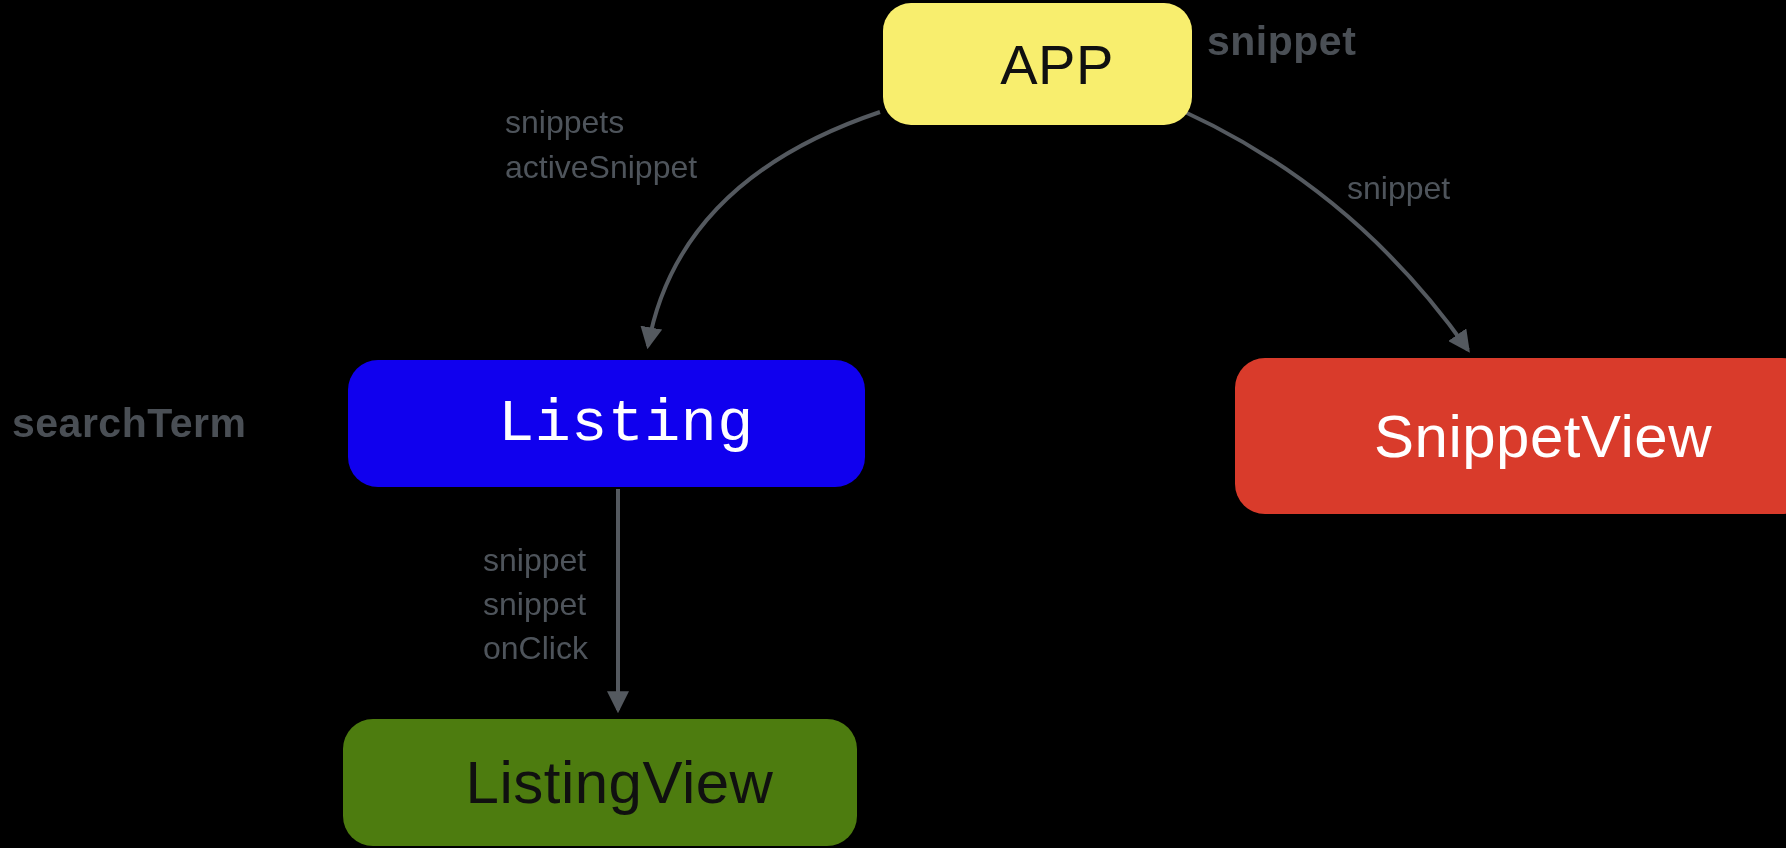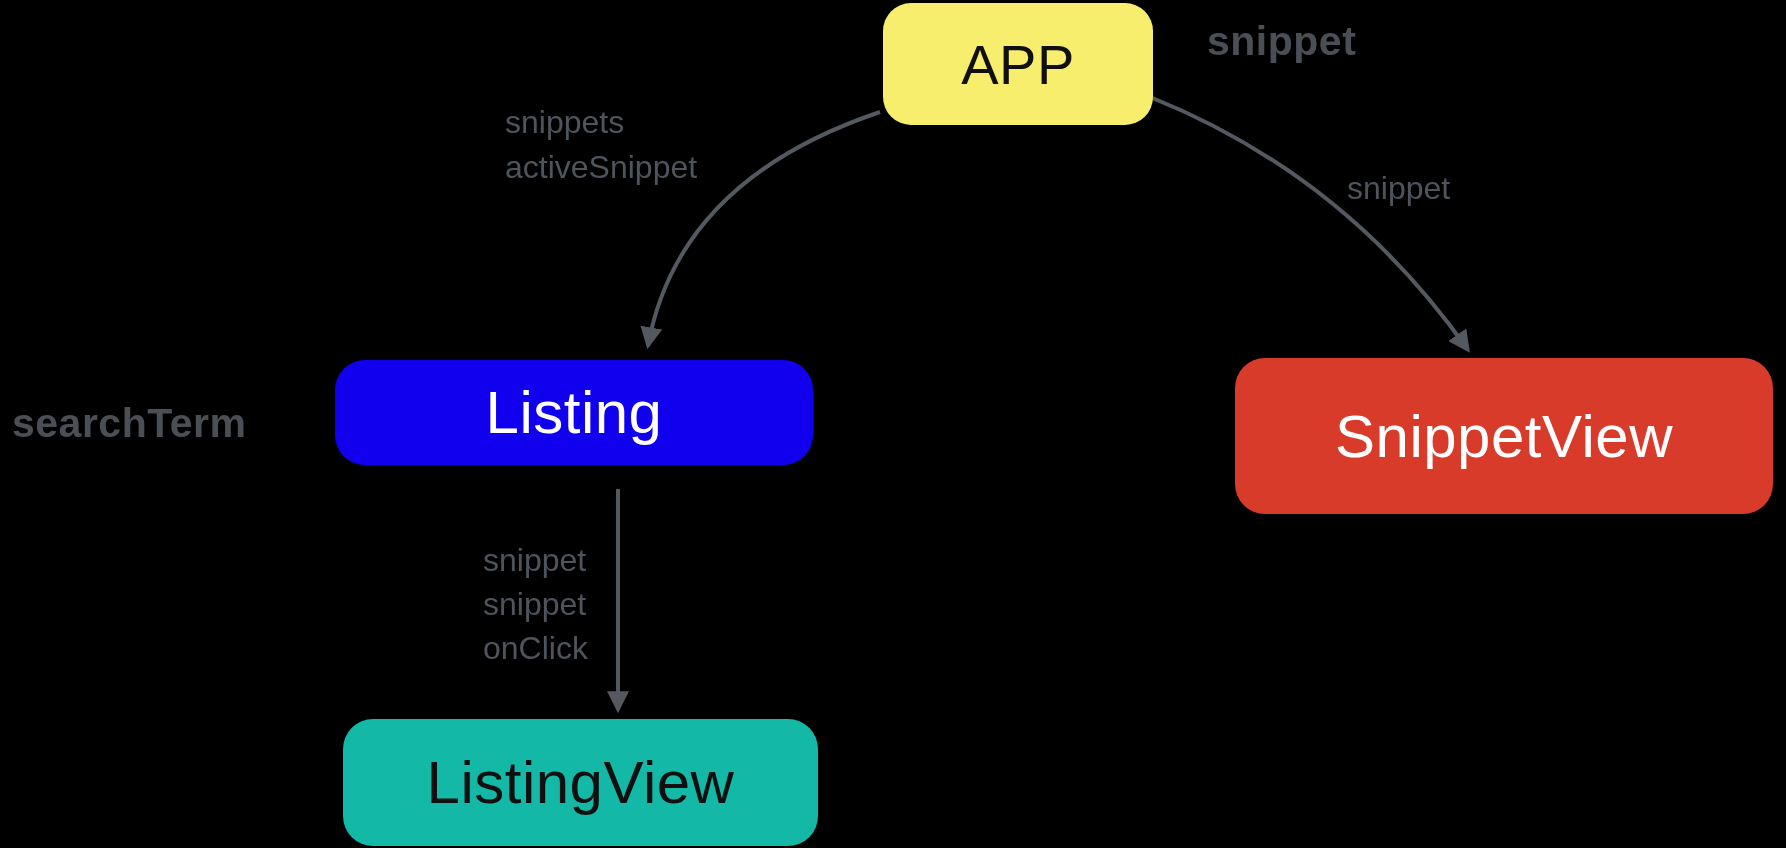--- a/index.html
+++ b/index.html
@@ -20,37 +20,38 @@
   .node {
     position: absolute;
     display: flex;
     align-items: center;
     justify-content: center;
     border-radius: 30px;
     font-size: 60px;
     font-weight: 400;
     letter-spacing: 0.5px;
     white-space: nowrap;
+    padding-left: 39px;
   }
   .node-app {
     left: 883px; top: 3px; width: 270px; height: 122px;
     background: #F8EE6E; color: #101010;
     border-radius: 28px; font-size: 56px;
   }
   .node-listing {
-    left: 335px; top: 360px; width: 478px; height: 105px;
-    background: #1000EE; color: #FFFFFF;
+    left: 348px; top: 360px; width: 478px; height: 127px;
+    background: #1000EE; color: #FFFFFF; font-family: Liberation Mono, monospace;
   }
   .node-snippet-view {
     left: 1235px; top: 358px; width: 538px; height: 156px;
     background: #D93B2B; color: #FFFFFF;
   }
   .node-listing-view {
     left: 343px; top: 719px; width: 475px; height: 127px;
-    background: #14b8a6; color: #101010;
+    background: #4d7c0f; color: #101010;
   }
   .state-label {
     position: absolute;
     font-weight: 700;
     font-size: 41px;
     color: #4A4F55;
     letter-spacing: 0.5px;
     white-space: nowrap;
   }
   .state-app      { left: 1207px; top: 18px; }

